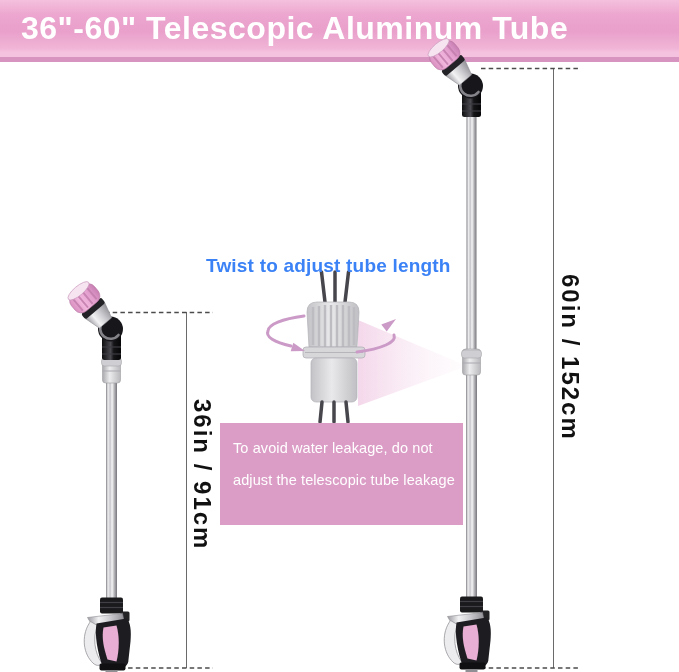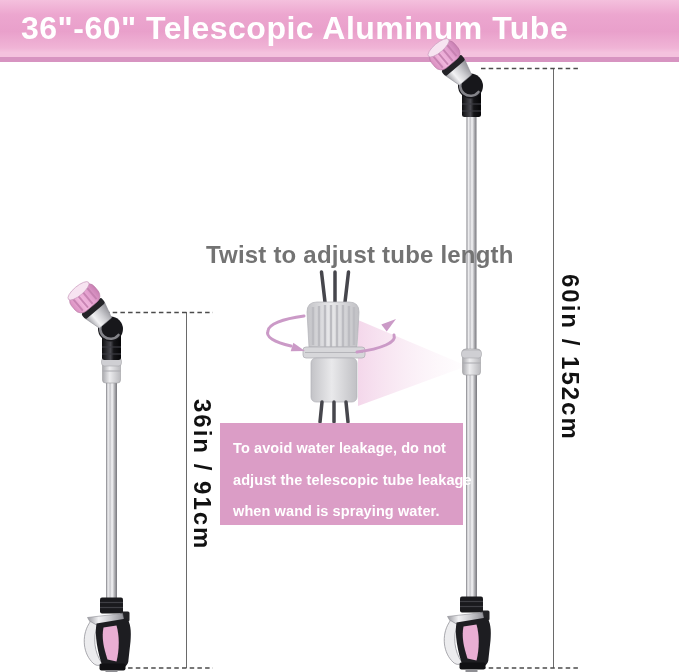--- a/index.html
+++ b/index.html
@@ -15,37 +15,37 @@
     display:flex;align-items:center;
   }
   .banner-title{
     color:#ffffff;font-size:32px;font-weight:bold;letter-spacing:.5px;
     padding-left:21px;white-space:nowrap;
   }
   
   .figure{position:absolute;top:0;left:0;width:679px;height:672px;}
   
   .twist-caption{
-    position:absolute;left:206px;top:241px;
-    font-size:24px;font-weight:bold;color:#737373;letter-spacing:.2px;white-space:nowrap;
+    position:absolute;left:206px;top:255px;
+    font-size:19px;font-weight:bold;color:#3b82f6;letter-spacing:.2px;white-space:nowrap;
   }
   
   .dim-label{
     position:absolute;writing-mode:vertical-rl;
     font-size:24px;font-weight:bold;color:#111111;letter-spacing:2px;white-space:nowrap;
   }
   .dim-label.left{left:188px;top:399px;}
   .dim-label.right{left:556px;top:274px;}
   
   .warning-box{
     position:absolute;left:220px;top:423px;width:243px;height:102px;box-sizing:border-box;
     background:#db9dc6;padding:10px 0 0 13px;
   }
   .warning-line{
-    color:#ffffff;font-size:14.5px;font-weight:bold;line-height:31.5px;
+    color:#ffffff;font-size:14.5px;font-weight:normal;line-height:31.5px;
     letter-spacing:.1px;white-space:nowrap;
   }
 </style>
 </head>
 <body>
 
 <div class="canvas">
 
   <header class="banner">
     <span class="banner-title">36"-60" Telescopic Aluminum Tube</span>
@@ -184,16 +184,15 @@
   </svg>
 
   <div class="twist-caption">Twist to adjust tube length</div>
 
   <div class="dim-label left">36in / 91cm</div>
   <div class="dim-label right">60in / 152cm</div>
 
   <div class="warning-box">
     <div class="warning-line">To avoid water leakage, do not</div>
     <div class="warning-line">adjust the telescopic tube leakage</div>
-    <div class="warning-line">when wand is spraying water.</div>
   </div>
 
 </div>
 
 </body></html>

